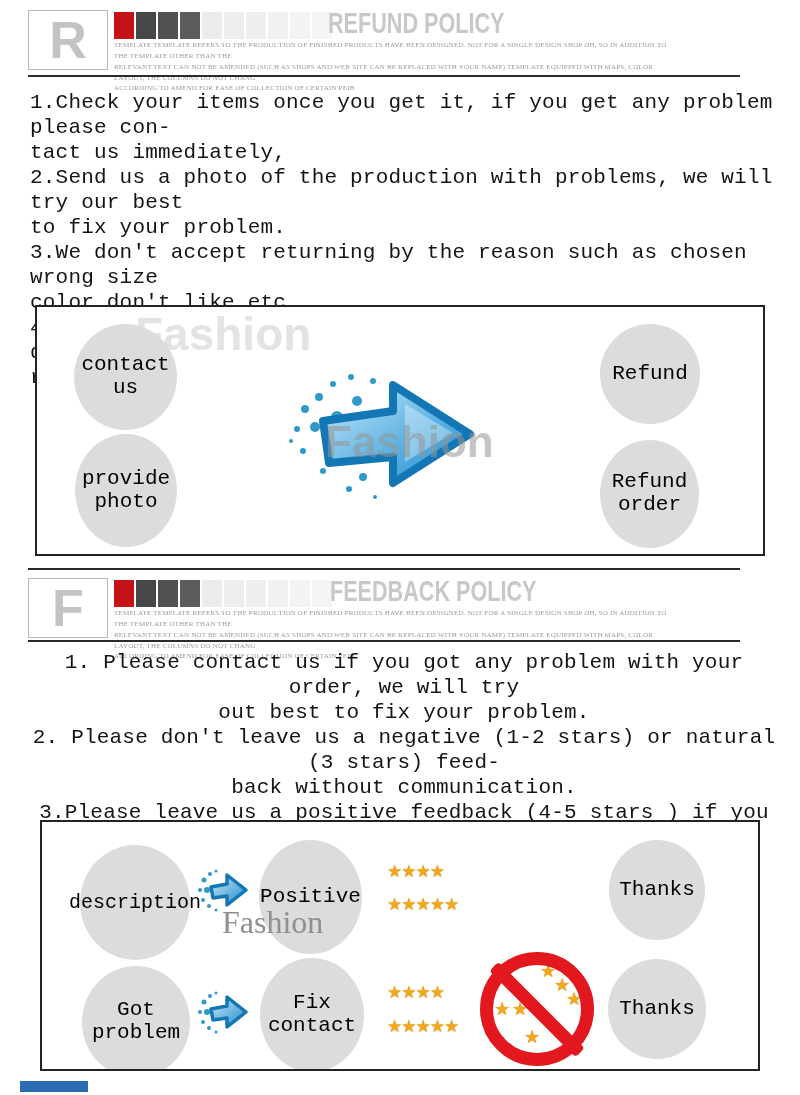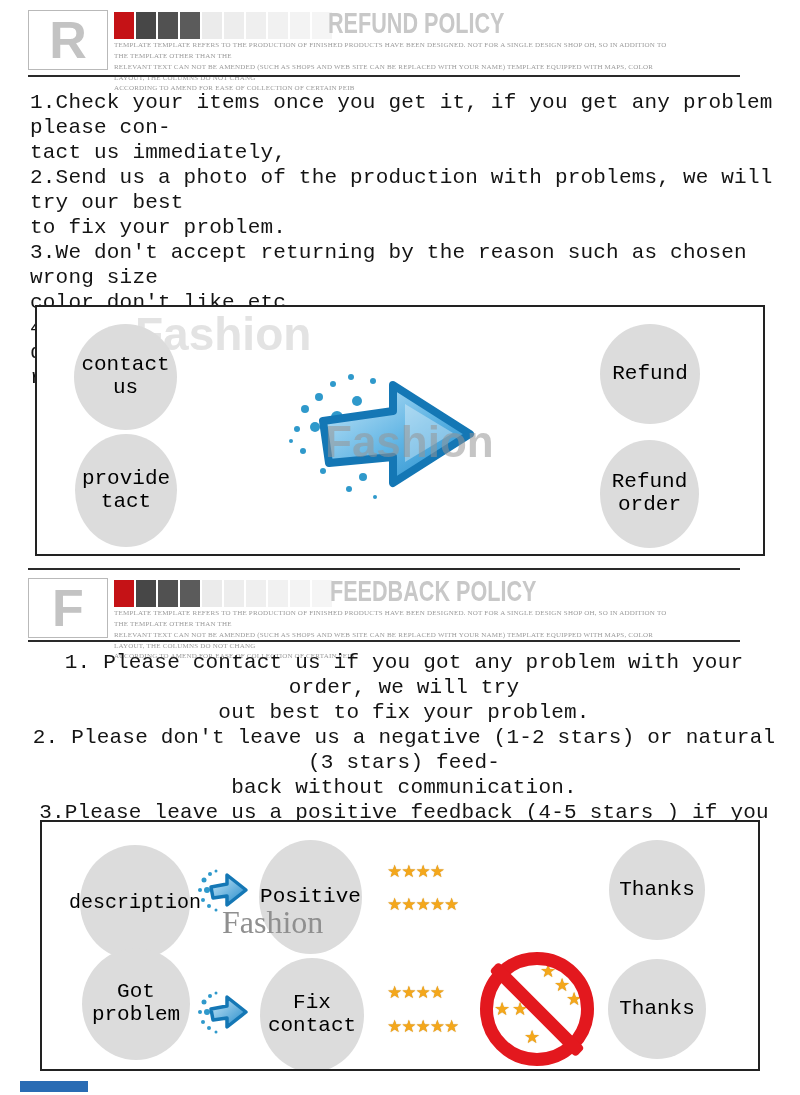--- a/index.html
+++ b/index.html
@@ -86,21 +86,21 @@
     <div class="watermark-sans" style="left:98px;top:0px;font-size:46px;">Fashion</div>
 
     <div class="circle" style="left:563px;top:17px;width:100px;height:100px;">
       <span class="pre">Refund</span>
     </div>
     <div class="circle" style="left:37px;top:17px;width:103px;height:106px;">
       <span class="pre">contact us</span>
     </div>
     <div class="circle" style="left:38px;top:127px;width:102px;height:113px;">
       <span class="pre">provide
-tact</span>
+photo</span>
     </div>
     <div class="circle" style="left:563px;top:133px;width:99px;height:108px;">
       <span class="pre">Refund
 order</span>
     </div>
 
     <div style="position:absolute;left:248px;top:52px;">
       <svg width="220" height="150" viewBox="0 0 220 150">
         <defs>
           <linearGradient id="ag" x1="0" y1="0" x2="1" y2="1">
@@ -204,21 +204,21 @@
         <span class="star">★</span>
         <span class="star">★</span>
         <span class="star">★</span>
         <span class="star">★</span>
       </div>
     <div class="circle" style="left:567px;top:18px;width:96px;height:100px;">
       <span class="pre">Thanks</span>
     </div>
     <div class="watermark-serif" style="left:180px;top:82px;font-size:32px;">Fashion</div>
 
-    <div class="circle" style="left:40px;top:126px;width:108px;height:112px;">
+    <div class="circle" style="left:40px;top:144px;width:108px;height:112px;">
       <span class="pre">Got
 problem</span>
     </div>
     <div style="position:absolute;left:154px;top:166px;">
       <svg width="56" height="48" viewBox="0 0 56 48">
         <defs>
           <linearGradient id="sg2" x1="0" y1="0" x2="1" y2="1">
             <stop offset="0" stop-color="#cdeaf9"></stop>
               <stop offset="1" stop-color="#1e88c9"></stop>
           </linearGradient>

